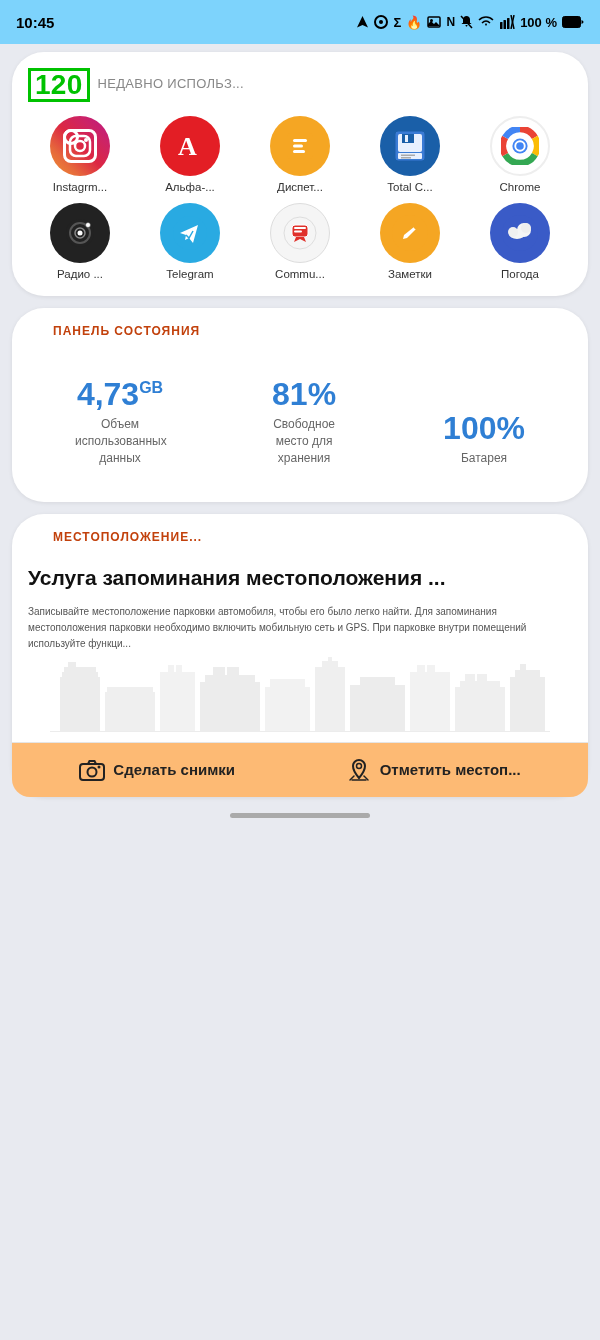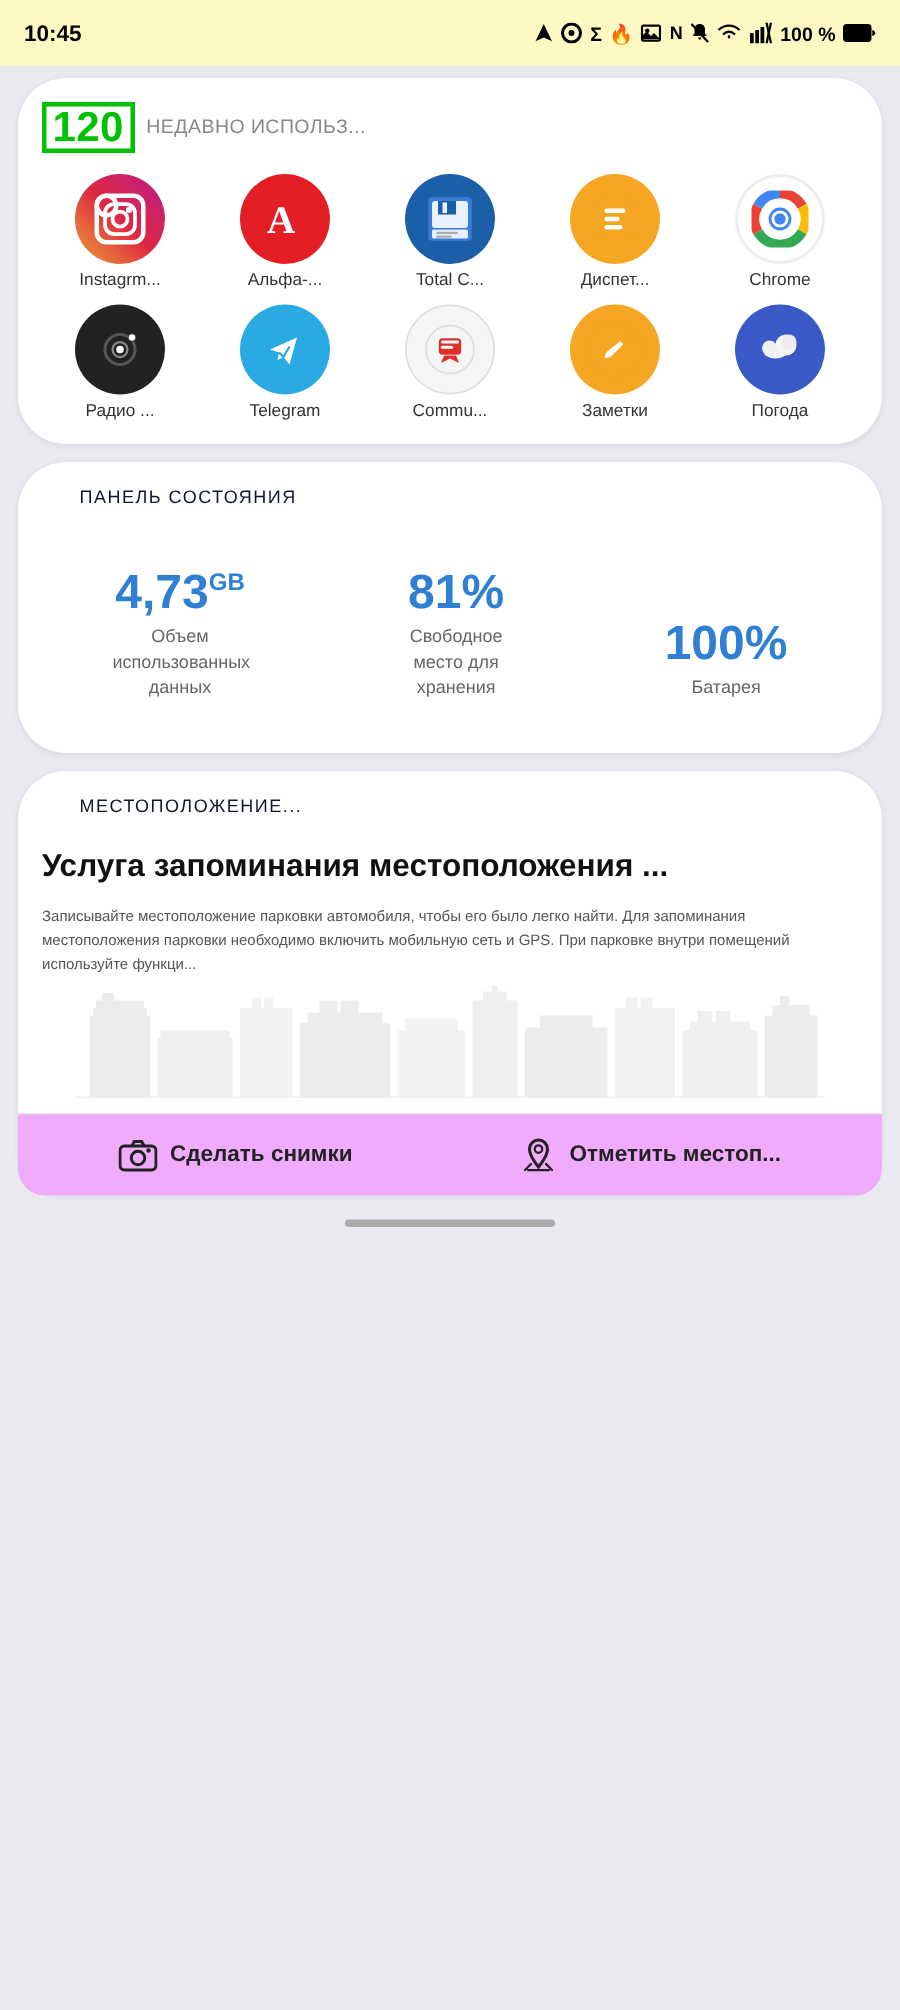--- a/index.html
+++ b/index.html
@@ -9,21 +9,21 @@
       background: #e8eaf0;
       font-family: 'Segoe UI', sans-serif;
       position: relative;
       overflow-x: hidden;
     }
 
     
     .status-bar {
       width: 100%;
       height: 44px;
-      background: #fef9c3;
+      background: #7dd3fc;
       display: flex;
       align-items: center;
       justify-content: space-between;
       padding: 0 16px;
       position: relative;
     }
     .status-time {
       font-size: 15px;
       font-weight: 600;
       color: #000;
@@ -175,22 +175,22 @@
     }
 
     
     .icon-weather {
       background: #3a5bc7;
     }
 
     
     .section-label {
       font-size: 12px;
-      color: #0f172a;
-      font-weight: 400;
+      color: #c2410c;
+      font-weight: 700;
       letter-spacing: 1px;
       text-transform: uppercase;
       margin-bottom: 20px;
       padding-left: 25px;
     }
 
     .stats-row {
       display: flex;
       justify-content: space-around;
       align-items: flex-end;
@@ -245,21 +245,21 @@
       opacity: 0.15;
       margin-bottom: 10px;
     }
 
     
     .bottom-bar {
       display: flex;
       justify-content: space-around;
       align-items: center;
       padding: 14px 12px;
-      background: #f0abfc;
+      background: #fdba74;
       border-top: 1px solid #e5e5e5;
     }
     .bottom-btn {
       display: flex;
       align-items: center;
       gap: 8px;
       font-size: 15px;
       font-weight: 600;
       color: #222;
     }
@@ -377,46 +377,46 @@
       <div class="app-item">
         <div class="app-icon icon-alfa">
           <svg width="34" height="34" viewBox="0 0 34 34" fill="none">
             <text x="5" y="26" font-size="26" font-weight="900" fill="white" font-family="serif">A</text>
           </svg>
         </div>
         <span class="app-label">Альфа-...</span>
       </div>
 
       <div class="app-item">
+        <div class="app-icon icon-notes">
+          <svg width="34" height="34" viewBox="0 0 34 34" fill="none">
+            <rect x="4" y="4" width="26" height="26" rx="4" fill="#f5a623"></rect>
+            <rect x="10" y="10" width="14" height="3" rx="1.5" fill="white"></rect>
+            <rect x="10" y="15.5" width="10" height="3" rx="1.5" fill="white"></rect>
+            <rect x="10" y="21" width="12" height="3" rx="1.5" fill="white"></rect>
+          </svg>
+        </div>
+        <span class="app-label">Диспет...</span>
+      </div>
+
+      <div class="app-item">
         <div class="app-icon icon-total">
           <svg width="38" height="34" viewBox="0 0 38 34" fill="none">
             <rect x="4" y="2" width="30" height="30" rx="3" fill="#3a7bd5"></rect>
             <rect x="4" y="2" width="30" height="30" rx="3" fill="none" stroke="#1a5fa8" stroke-width="1"></rect>
 
             <rect x="7" y="5" width="24" height="18" rx="2" fill="#e8f0fe"></rect>
             <rect x="11" y="5" width="12" height="9" fill="#1a5fa8"></rect>
             <rect x="14" y="6" width="3" height="7" fill="#e8f0fe"></rect>
             <rect x="7" y="24" width="24" height="6" rx="1" fill="#e8f0fe"></rect>
             <rect x="10" y="25.5" width="14" height="1.5" fill="#aaa"></rect>
             <rect x="10" y="28" width="10" height="1.5" fill="#aaa"></rect>
           </svg>
         </div>
         <span class="app-label">Total C...</span>
-      </div>
-
-      <div class="app-item">
-        <div class="app-icon icon-notes">
-          <svg width="34" height="34" viewBox="0 0 34 34" fill="none">
-            <rect x="4" y="4" width="26" height="26" rx="4" fill="#f5a623"></rect>
-            <rect x="10" y="10" width="14" height="3" rx="1.5" fill="white"></rect>
-            <rect x="10" y="15.5" width="10" height="3" rx="1.5" fill="white"></rect>
-            <rect x="10" y="21" width="12" height="3" rx="1.5" fill="white"></rect>
-          </svg>
-        </div>
-        <span class="app-label">Диспет...</span>
       </div>
 
       <div class="app-item">
         <div class="app-icon icon-chrome">
           <svg class="chrome-svg" viewBox="0 0 40 40" xmlns="http://www.w3.org/2000/svg">
             <circle cx="20" cy="20" r="18" fill="white"></circle>
 
             <path d="M20 2 A18 18 0 0 1 35.6 11" stroke="#EA4335" stroke-width="7" fill="none"></path>
             <path d="M35.6 11 A18 18 0 0 1 35.6 29" stroke="#FBBC05" stroke-width="7" fill="none"></path>
             <path d="M35.6 29 A18 18 0 0 1 4.4 29" stroke="#34A853" stroke-width="7" fill="none"></path>

